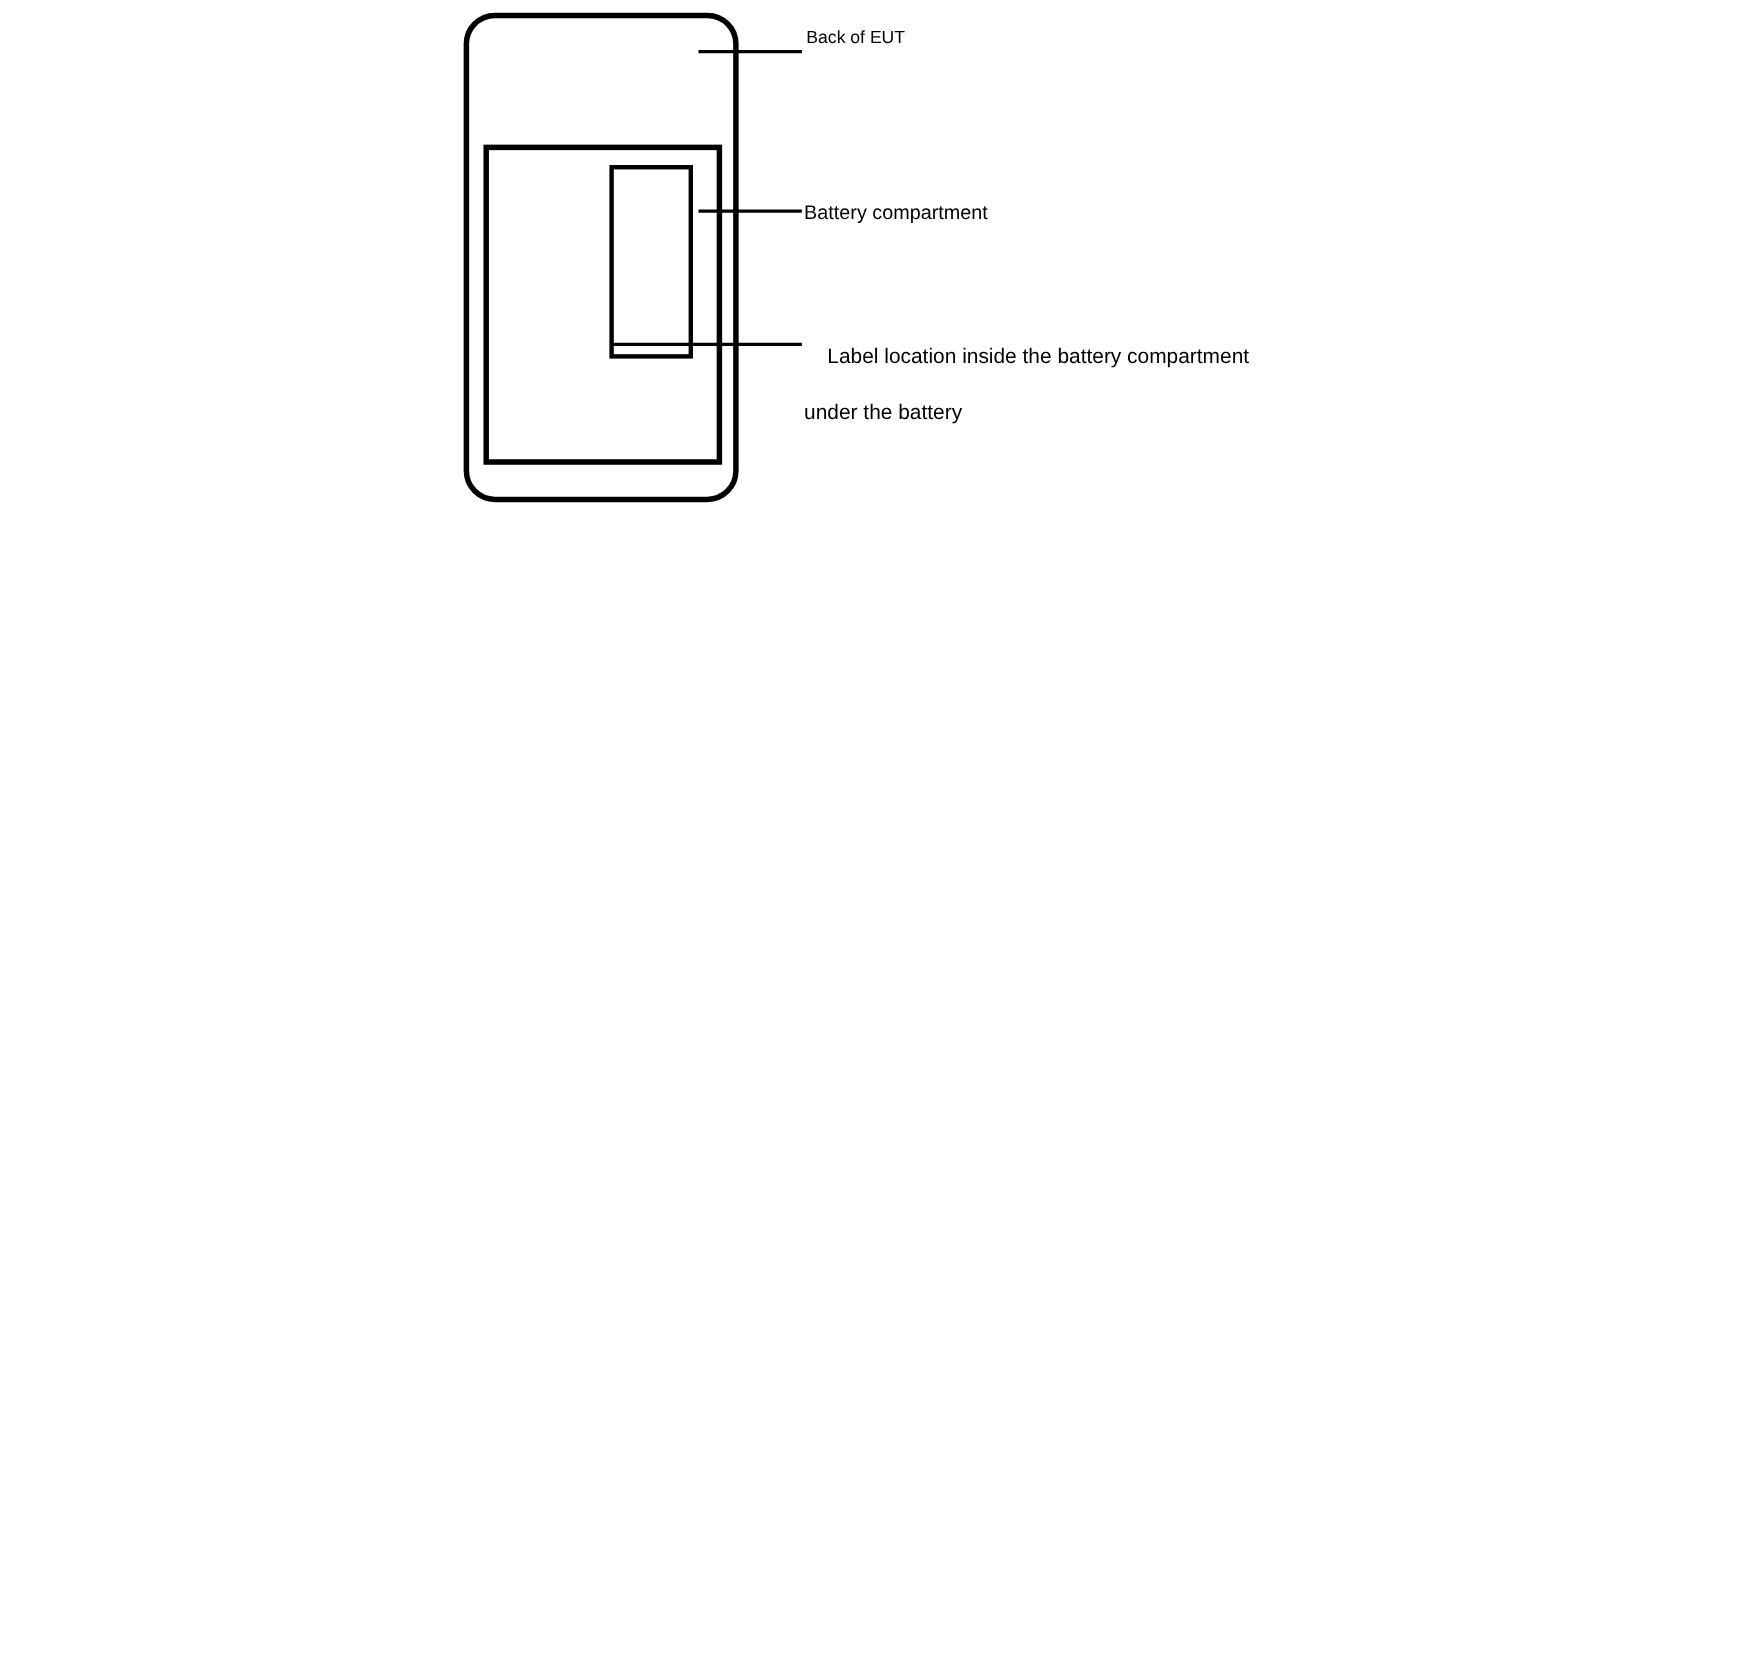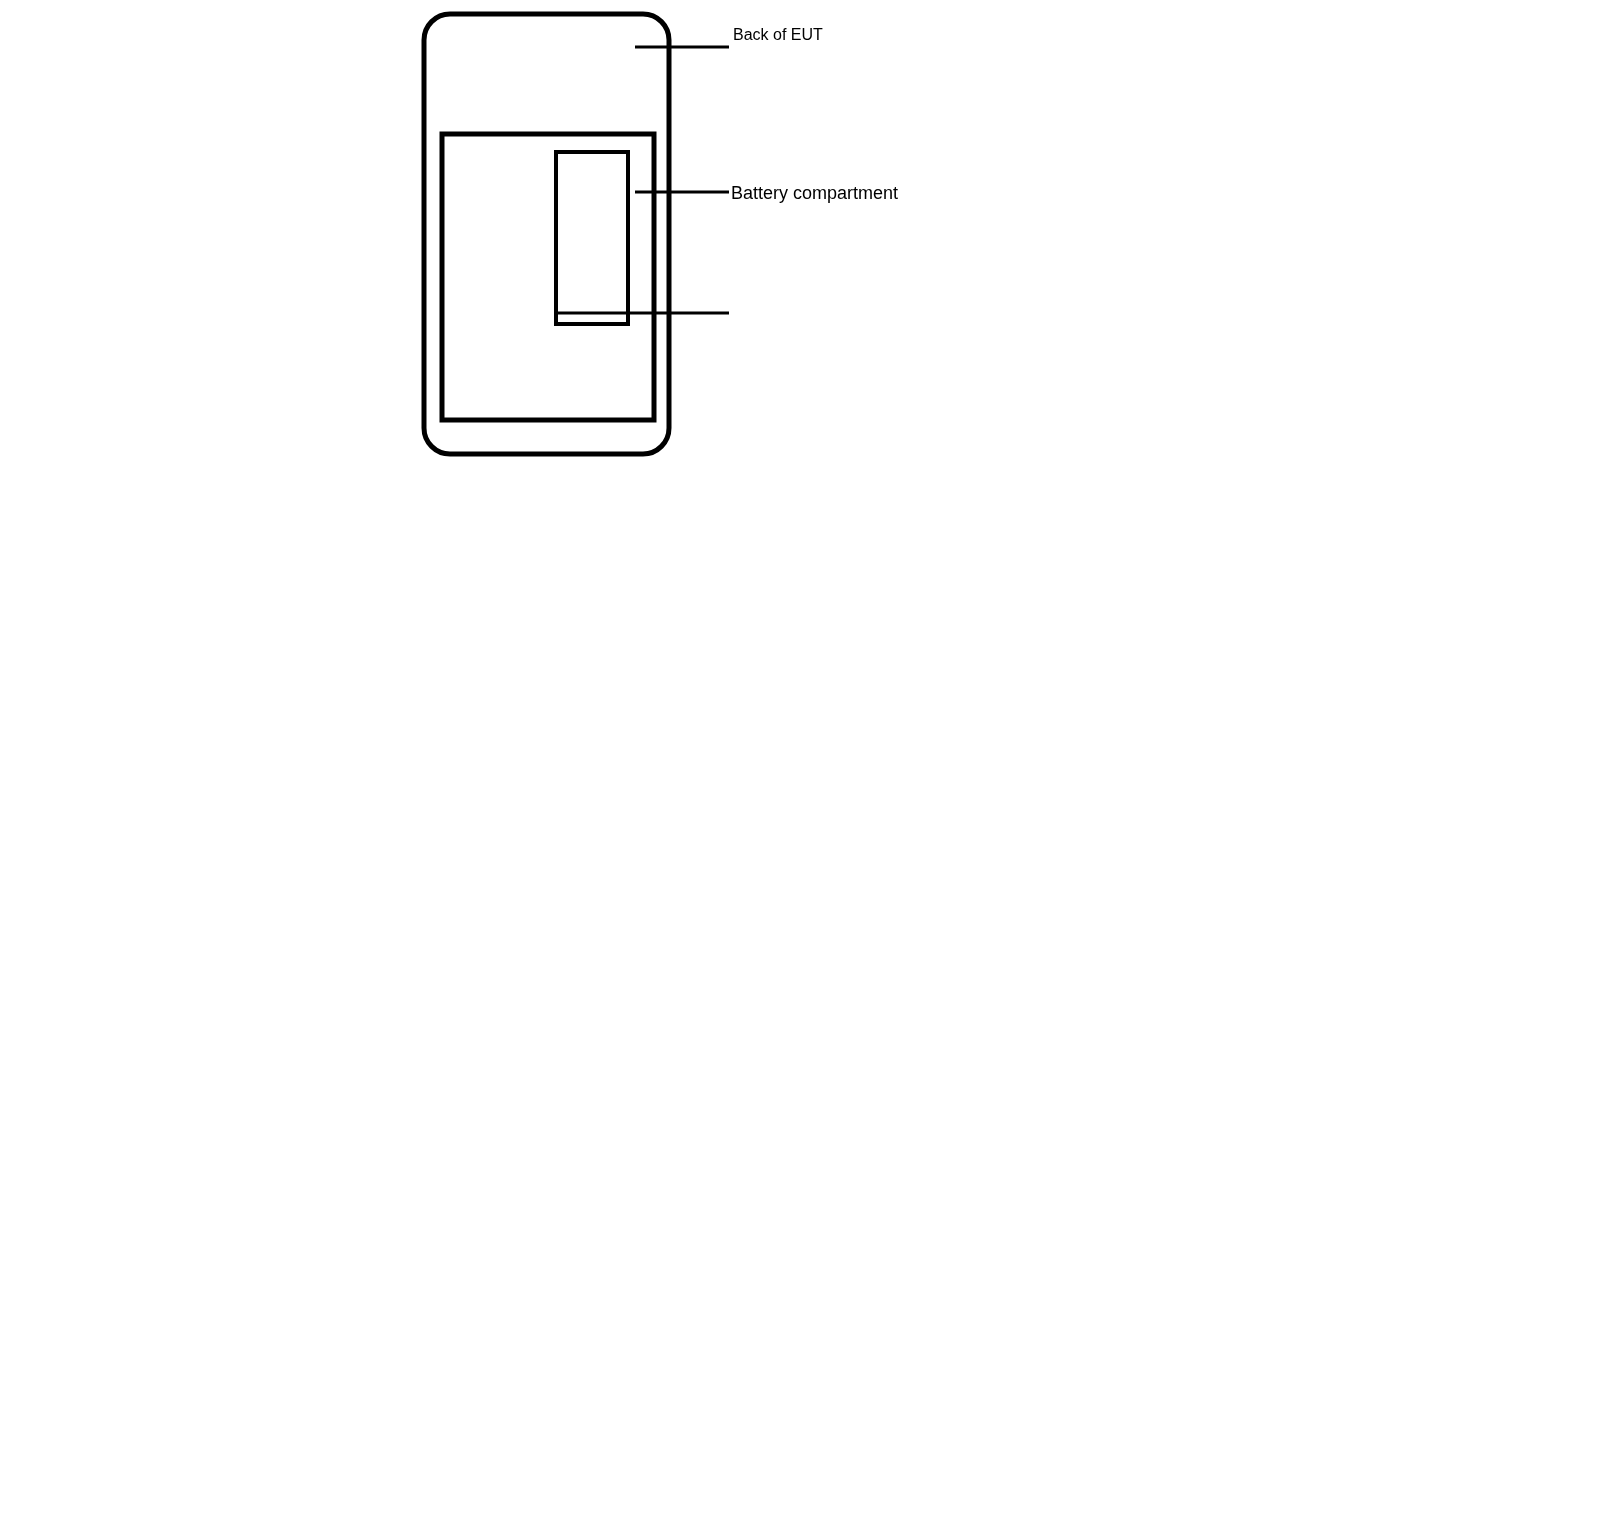--- a/index.html
+++ b/index.html
@@ -65,14 +65,18 @@
 
     <line x1="635" y1="192" x2="729" y2="192" stroke="#000000" stroke-width="3"></line>
 
     <line x1="557" y1="313" x2="729" y2="313" stroke="#000000" stroke-width="3"></line>
   </svg>
 
   <div class="callout-label" id="label-back-of-eut">Back of EUT</div>
 
   <div class="callout-label" id="label-battery-compartment">Battery compartment</div>
 
+  <div class="callout-label" id="label-label-location">
+    <span>Label location inside the battery compartment</span>
+    <span class="line2">under the battery</span>
+  </div>
 
 </div>
 
 </body></html>

